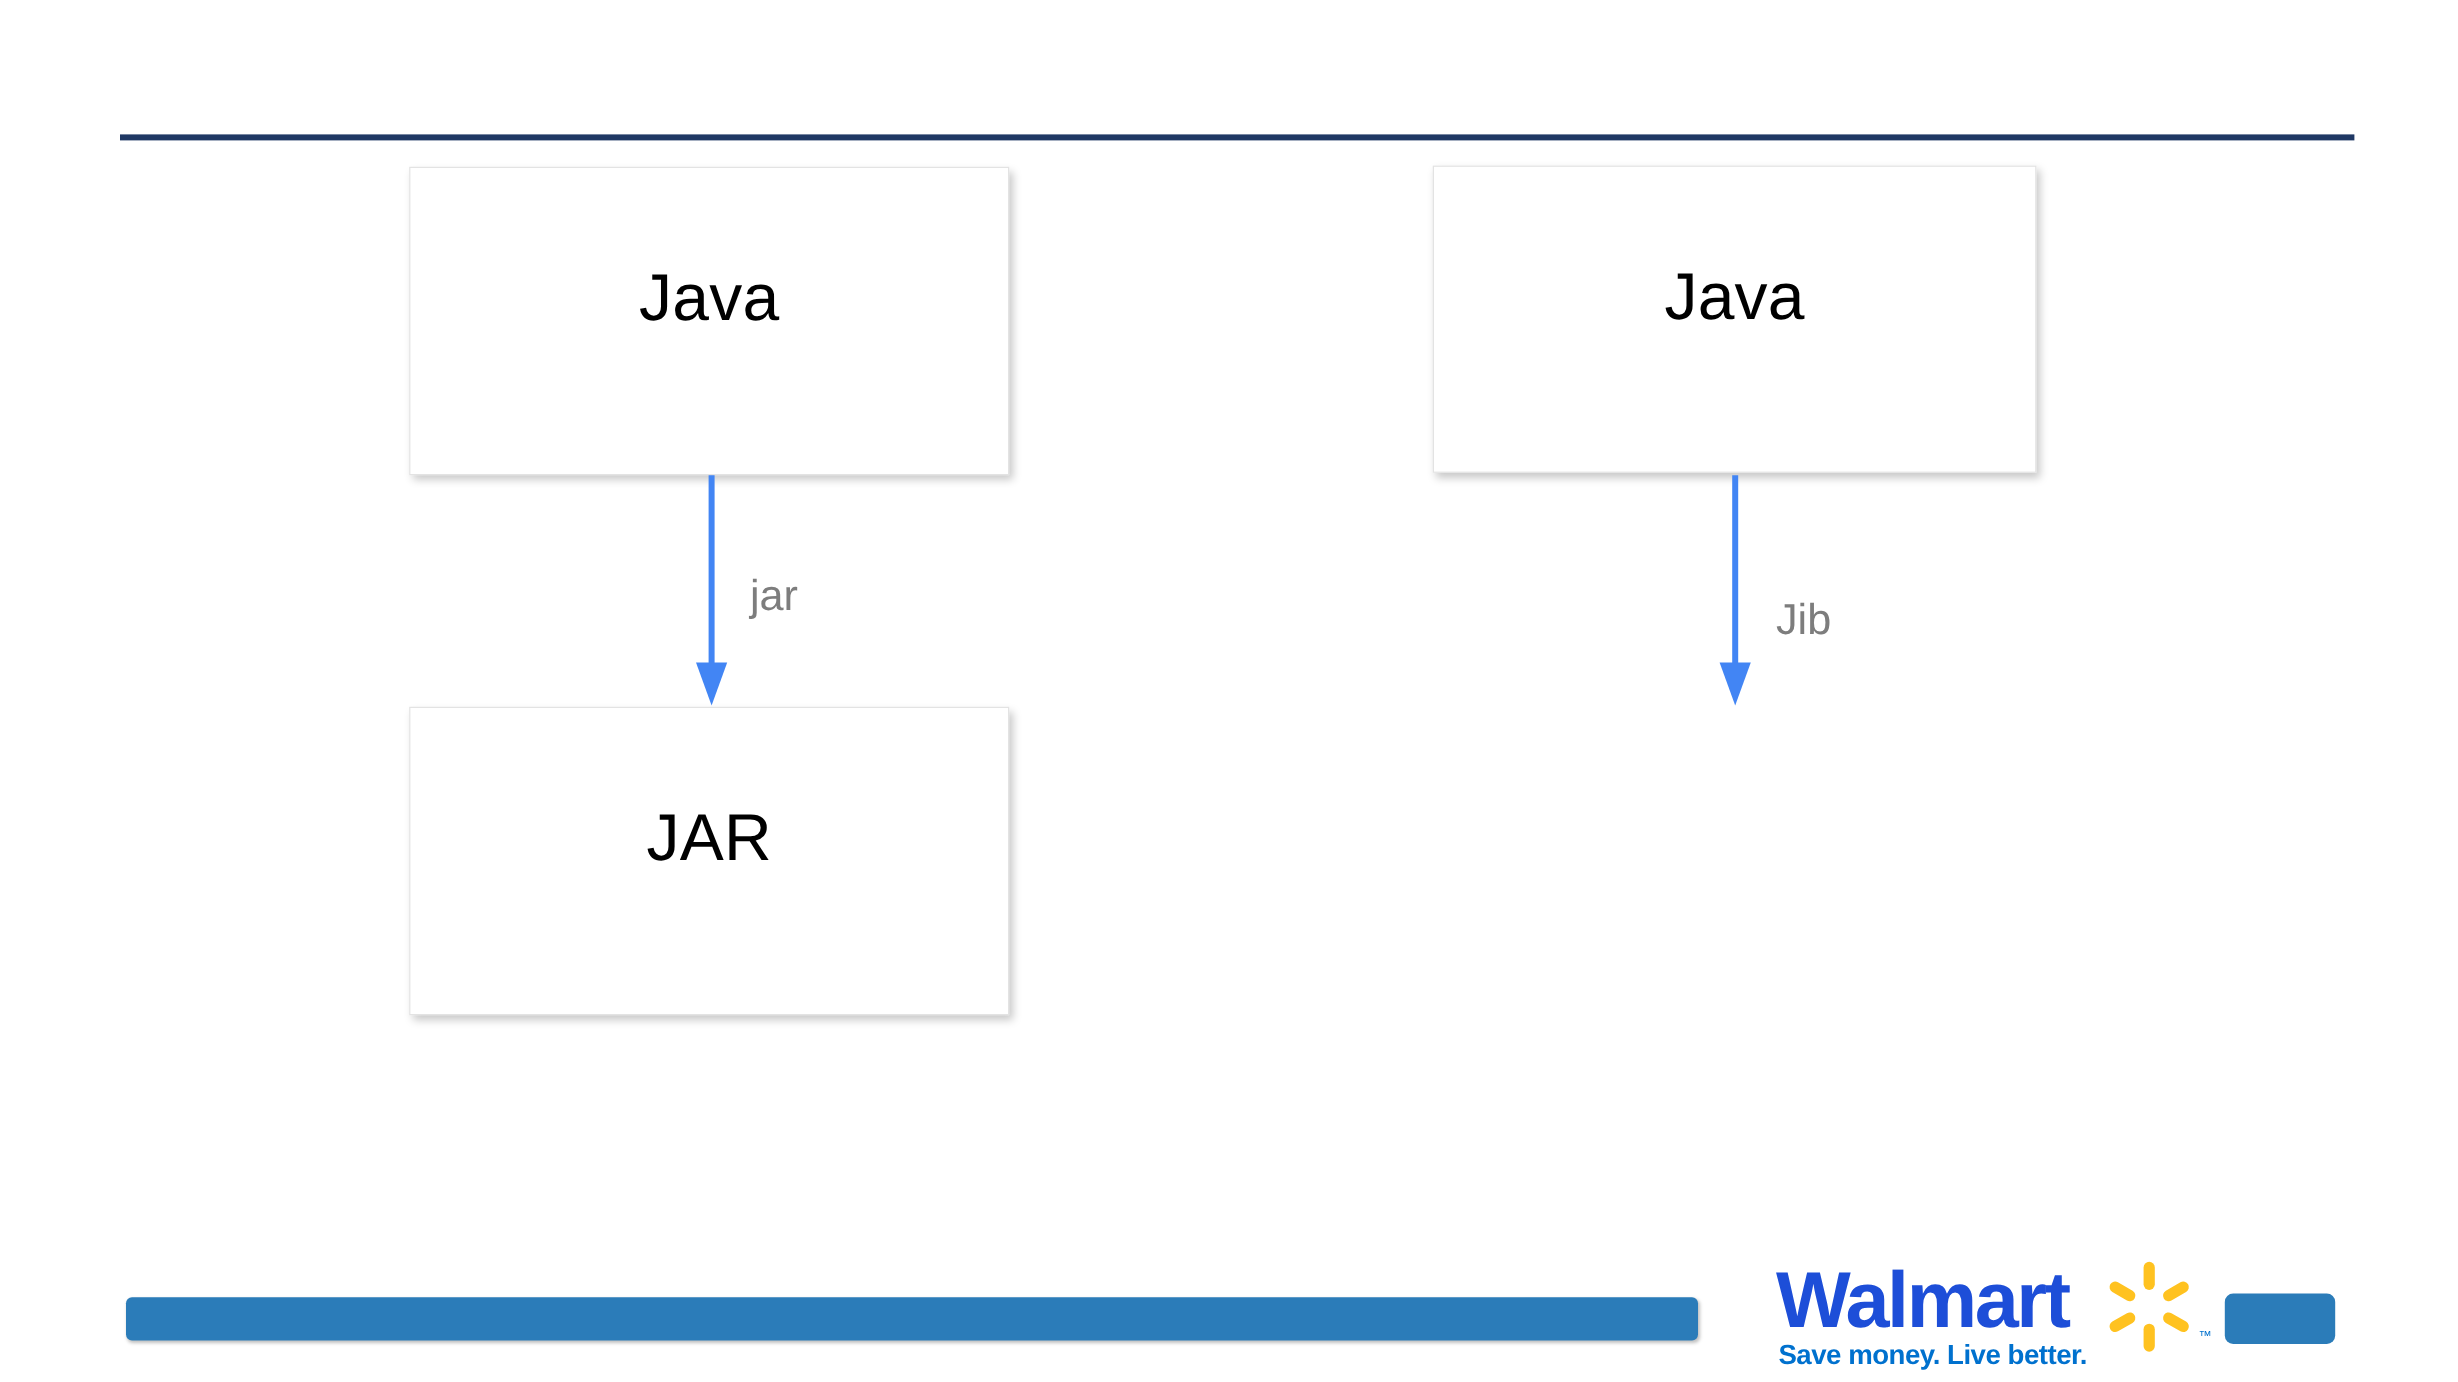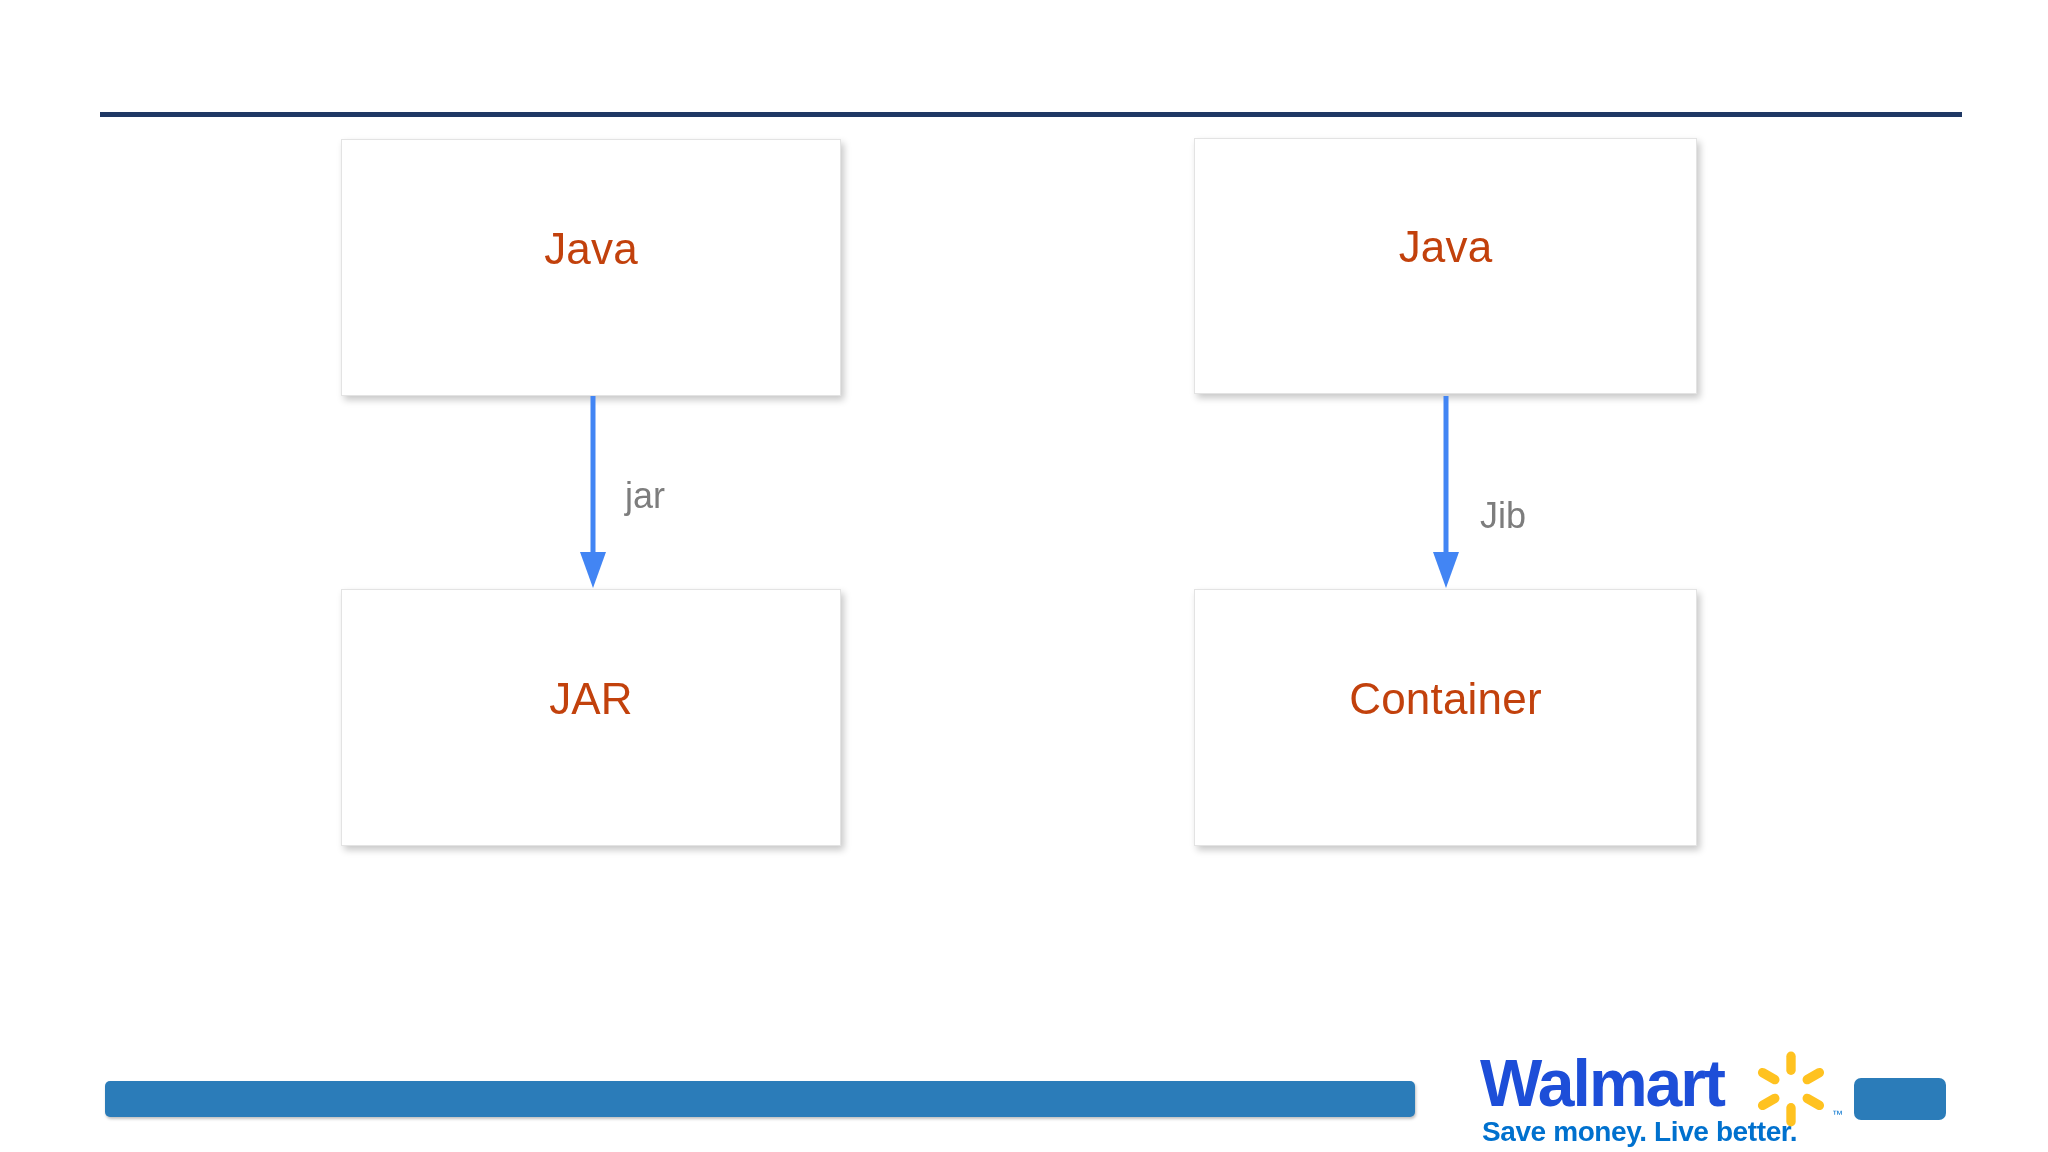--- a/index.html
+++ b/index.html
@@ -31,22 +31,22 @@
     position: absolute;
     background: #ffffff;
     border: 1px solid #e3e3e3;
     box-shadow: 3px 4px 7px rgba(0,0,0,0.22);
     display: flex;
     align-items: center;
     justify-content: center;
     box-sizing: border-box;
   }
   .node-label {
-    font-size: 44px;
-    color: #c2410c;
+    font-size: 55px;
+    color: #000000;
     font-weight: 400;
     letter-spacing: 0.2px;
     line-height: 1;
     white-space: nowrap;
   }
 
   
   #node-java-left  { left: 341px;  top: 139px; width: 500px; height: 257px; }
   #node-jar        { left: 341px;  top: 589px; width: 500px; height: 257px; }
   
@@ -125,21 +125,21 @@
     font-weight: bold;
     color: #1d4ed8;
     letter-spacing: -2px;
     line-height: 1;
     font-family: "Liberation Sans", sans-serif;
   }
   .logo-tagline {
     position: absolute;
     left: 2px;
     top: 72px;
-    font-size: 28px;
+    font-size: 23px;
     font-weight: bold;
     color: #0071ce;
     letter-spacing: -0.4px;
     line-height: 1;
     white-space: nowrap;
   }
   .logo-spark {
     position: absolute;
     left: 272px;
     top: 4px;
@@ -190,25 +190,20 @@
 
   <div class="connector" id="connector-right">
     <svg width="40" height="194" viewBox="0 0 40 194" xmlns="http://www.w3.org/2000/svg">
       <line x1="20" y1="0" x2="20" y2="168" stroke="#4285f4" stroke-width="5"></line>
       <polygon points="20,192 7,156 33,156" fill="#4285f4"></polygon>
     </svg>
   </div>
 
   <div class="edge-label" id="edge-label-jib">Jib</div>
 
-  <div class="node" id="node-container">
-    <div class="node-label-wrap">
-      <span class="node-label">Container</span>
-    </div>
-  </div>
 
   <div class="footer-bar"></div>
 
   <div class="logo">
     <div class="logo-wordmark">Walmart</div>
     <div class="logo-tagline">Save money. Live better.</div>
     <div class="logo-spark">
       <svg width="78" height="78" viewBox="0 0 100 100" xmlns="http://www.w3.org/2000/svg">
         <g fill="#ffc220">
           <rect x="44" y="2" width="12" height="30" rx="6"></rect>

